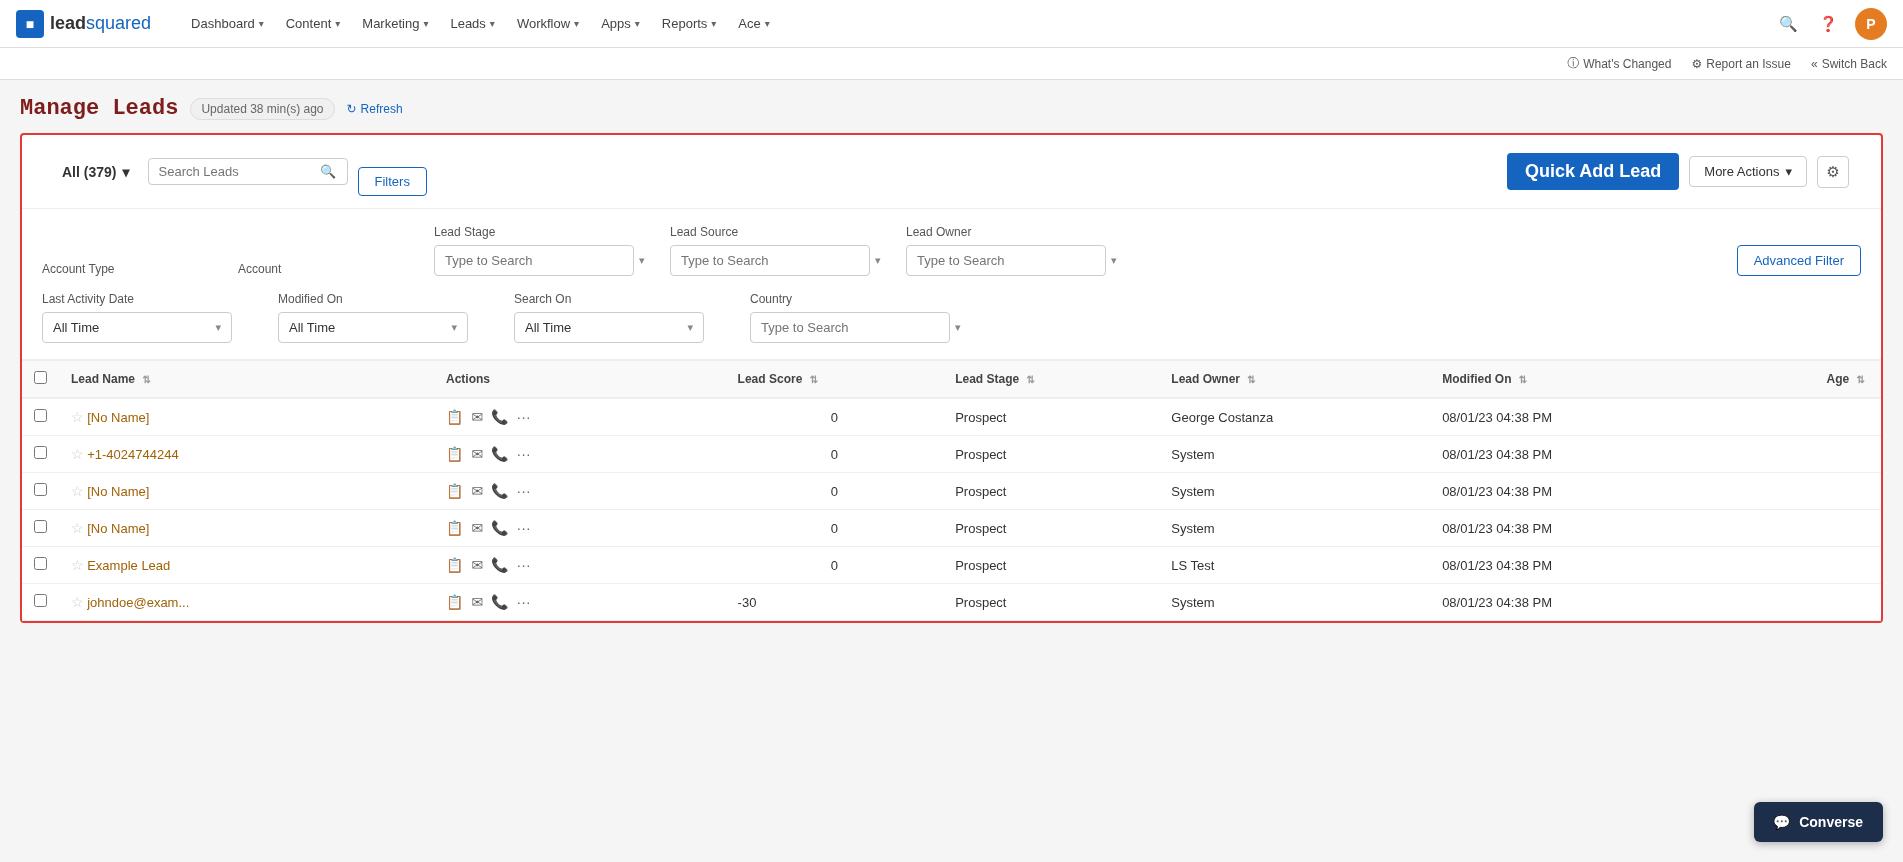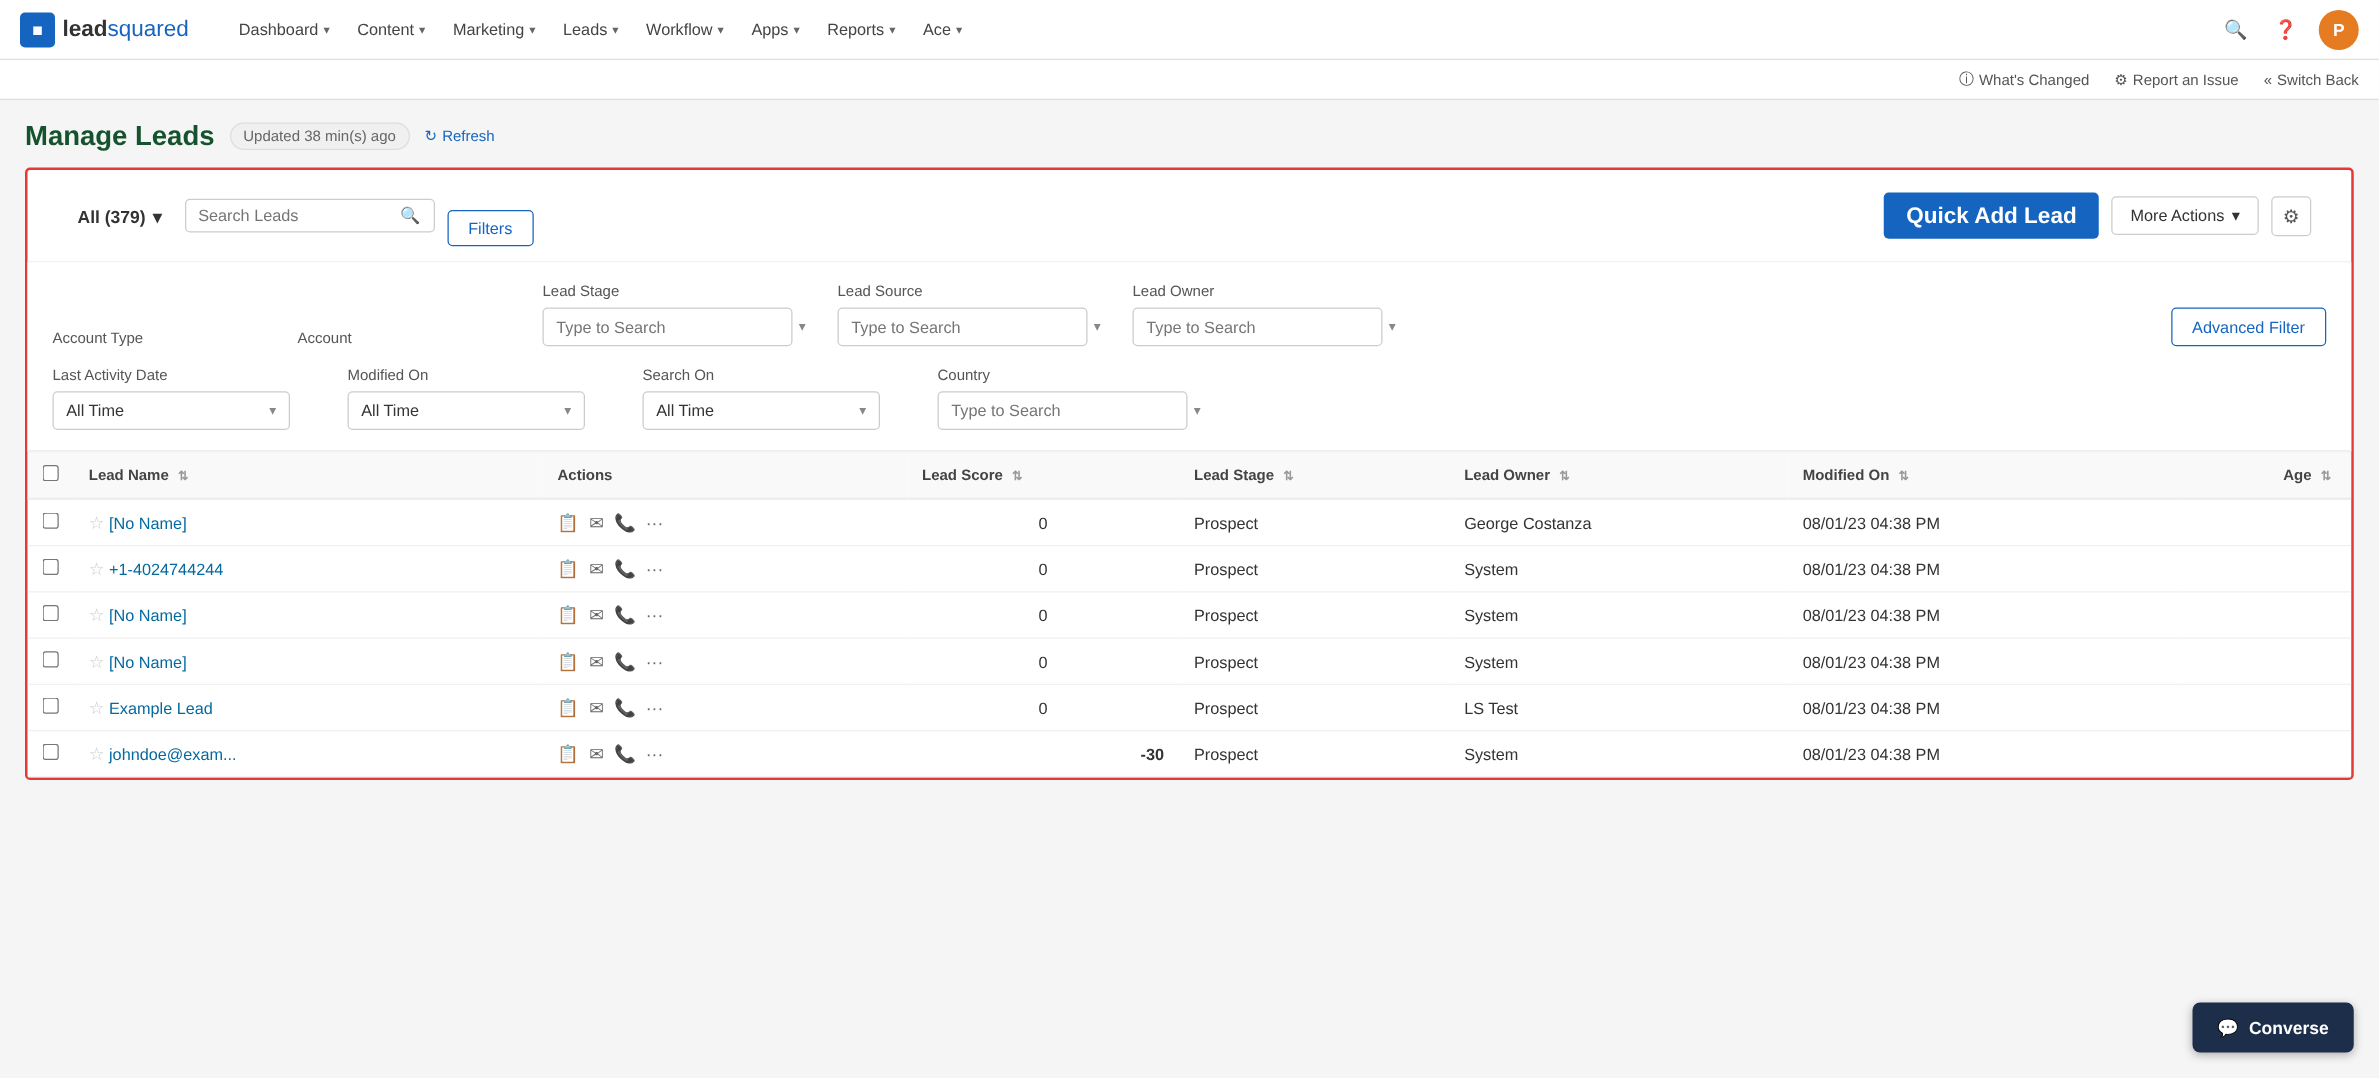--- a/index.html
+++ b/index.html
@@ -109,21 +109,22 @@
     
     .page-header {
       display: flex;
       align-items: center;
       gap: 12px;
       margin-bottom: 12px;
     }
     .page-title {
       font-size: 22px;
       font-weight: 600;
-      color: #14532d;
+      color: #7f1d1d;
+      font-family: Liberation Mono, monospace;
     }
     .updated-badge {
       background: #f0f0f0;
       border: 1px solid #ddd;
       border-radius: 12px;
       padding: 3px 10px;
       font-size: 12px;
       color: #666;
     }
     .refresh-btn {
@@ -295,21 +296,21 @@
     }
     .leads-table th .sort-icon { font-size: 10px; color: #999; margin-left: 4px; }
     .leads-table td {
       padding: 10px 12px;
       border-bottom: 1px solid #f0f0f0;
       font-size: 13px;
       color: #333;
       vertical-align: middle;
     }
     .checkbox-col { width: 30px; }
-    .lead-link { color: #0369a1; cursor: pointer; text-decoration: none; }
+    .lead-link { color: #a16207; cursor: pointer; text-decoration: none; }
     .action-icons {
       display: flex;
       align-items: center;
       gap: 8px;
       color: #555;
     }
     .action-icon {
       cursor: pointer;
       font-size: 14px;
       color: #666;
@@ -665,21 +666,21 @@
         <a class="lead-link">johndoe@exam...</a>
       </td>
       <td>
         <div class="action-icons">
           <span class="action-icon" title="Add Activity">📋</span>
           <span class="action-icon" title="Send Email">✉</span>
           <span class="action-icon" title="Call">📞</span>
           <span class="action-icon" title="More">···</span>
         </div>
       </td>
-      <td style="text-align:right;font-weight:bold;">-30</td>
+      <td style="text-align:left;">-30</td>
       <td>Prospect</td>
       <td>System</td>
       <td>08/01/23 04:38 PM</td>
       <td style="text-align:right; padding-right:16px;"></td>
     </tr>
           </tbody>
       </table>
     </div>
   </div>
 </div>

